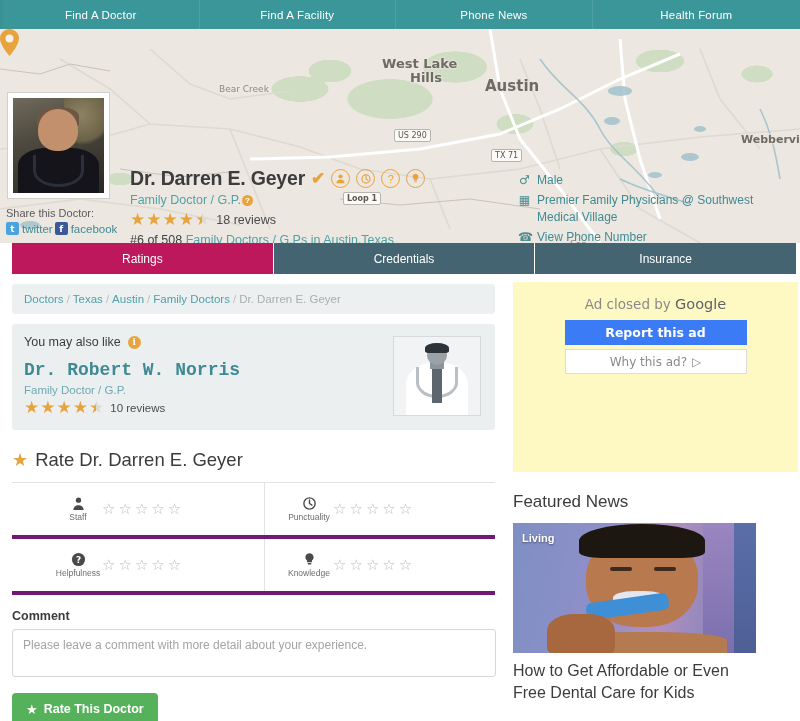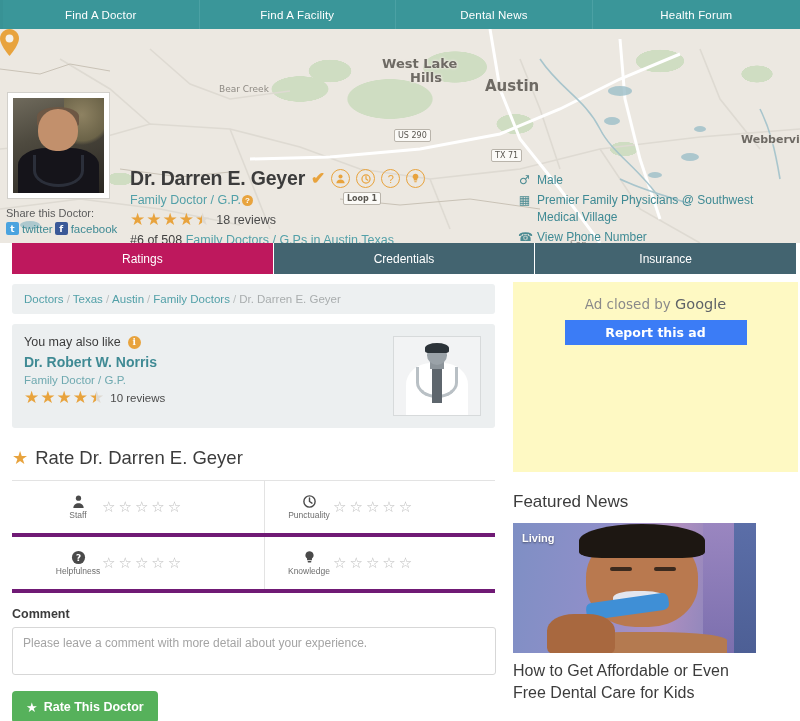--- a/index.html
+++ b/index.html
@@ -179,22 +179,22 @@
   .suggest {
     margin-top: 10px; background: #eceff0; border-radius: 3px;
     padding: 11px 12px 14px 12px; position: relative; min-height: 104px;
   }
   .suggest-head { font-size: 12.5px; color: #3c3c3c; display: flex;
     align-items: center; gap: 7px; }
   .info-dot { width: 13px; height: 13px; border-radius: 50%; background: #e8a33d;
     color: #fff; font-size: 9px; font-weight: bold; display: inline-flex;
     align-items: center; justify-content: center; font-family: "DejaVu Serif", serif;
     cursor: pointer; }
-  .suggest-name { margin-top: 5px; font-size: 14px; font-weight: bold;
-    color: #3f8a94; cursor: pointer; }
+  .suggest-name { margin-top: 11px; font-size: 18px; font-weight: bold;
+    color: #3f8a94; cursor: pointer; font-family: Liberation Mono, monospace; }
   .suggest-spec { margin-top: 4px; font-size: 11.5px; color: #6fa9b0; }
   .suggest-stars { margin-top: 3px; display: flex; align-items: center; gap: 6px; }
   .suggest-stars .reviews-cnt { font-size: 11.5px; }
   .suggest-photo {
     position: absolute; right: 14px; top: 12px; width: 88px; height: 80px;
     background: #f2f3f4; border: 1px solid #d7dadb;
     display: flex; align-items: flex-end; justify-content: center; overflow: hidden;
   }
   .sp-fig { position: relative; width: 100%; height: 100%; }
   .sp-head { position:absolute; left:38%; top:10%; width:24%; height:26%;
@@ -290,21 +290,21 @@
 <body>
 
 <div class="topnav">
   <div class="topnav-item">
       <span>Find A Doctor</span>
     </div>
   <div class="topnav-item">
       <span>Find A Facility</span>
     </div>
   <div class="topnav-item">
-      <span>Dental News</span>
+      <span>Phone News</span>
     </div>
   <div class="topnav-item">
       <span>Health Forum</span>
     </div>
 </div>
 
 <div class="hero">
   <div class="map">
     <svg width="800" height="214">
       <g stroke="#dedad2" stroke-width="1.6" fill="none">
@@ -581,20 +581,24 @@
   <div class="col-right">
 
     <div class="adbox">
       <div class="ad-closed">
         <span>Ad closed by</span>
         <span class="g">Google</span>
       </div>
       <button class="ad-report">
         <span>Report this ad</span>
       </button>
+      <button class="ad-why">
+        <span>Why this ad?</span>
+        <span>▷</span>
+      </button>
     </div>
 
     <div class="featured-title">Featured News</div>
 
     <div class="news-card">
       <div class="news-img">
         <div class="ni-wall"></div>
           <div class="ni-wall2"></div>
         <div class="ni-body"></div>
         <div class="ni-head"></div>

